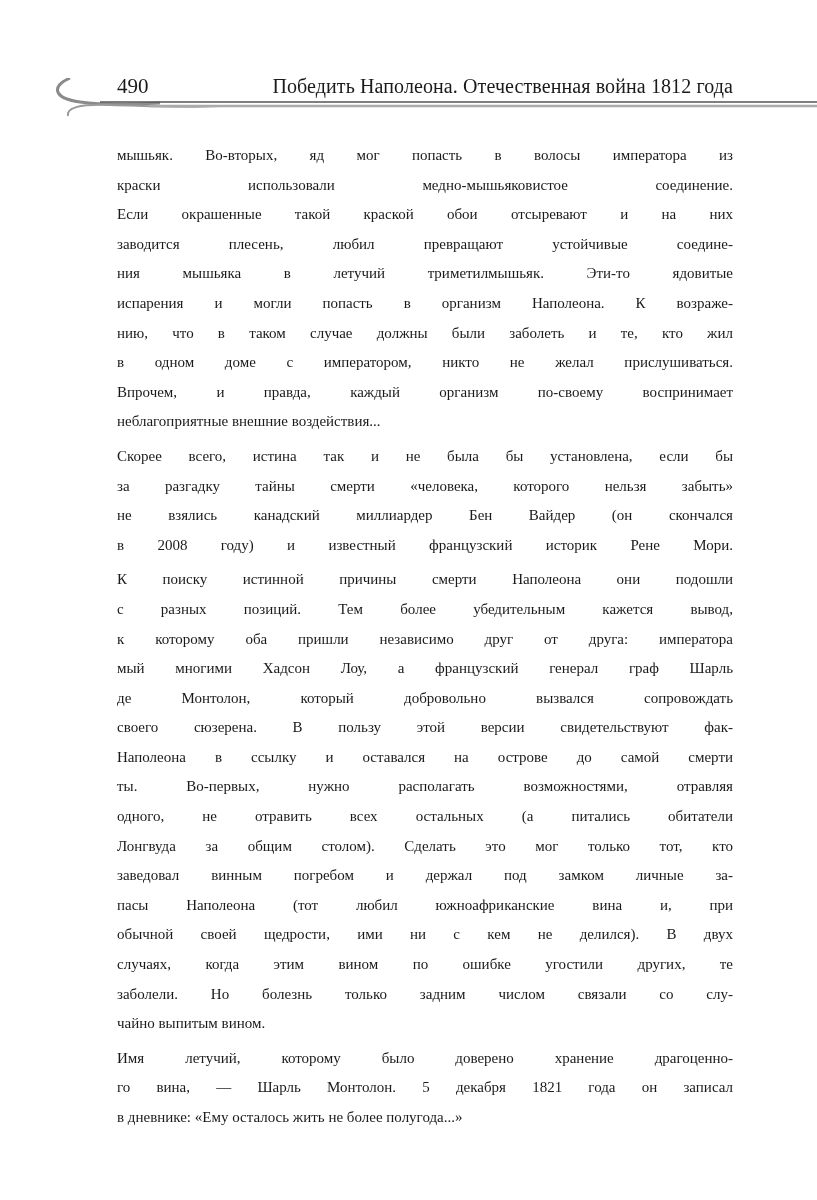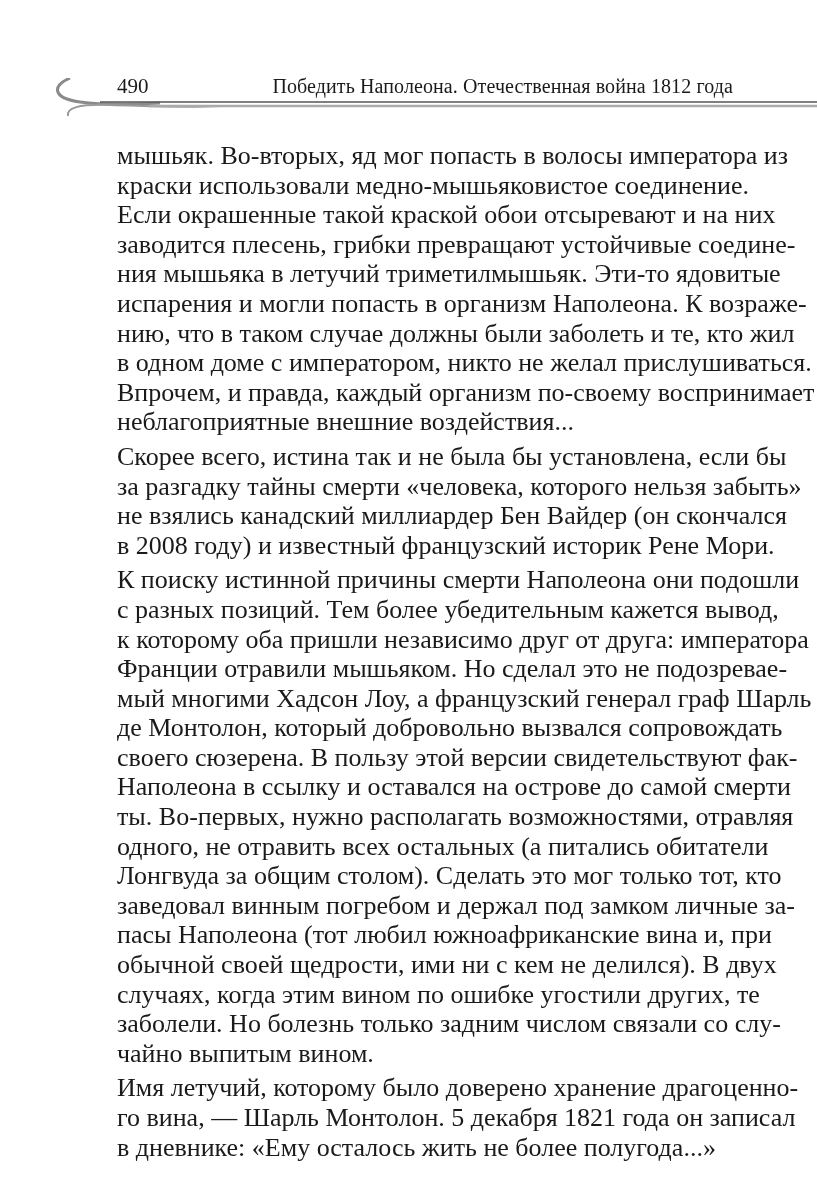--- a/index.html
+++ b/index.html
@@ -14,21 +14,21 @@
   }
   .book-title {
     position: absolute; right: 0; top: 0; font-size: 20px; line-height: 28px; letter-spacing: 0.1px;
   }
   .rule {
     position: absolute; left: 0; top: 78px; width: 817px; height: 60px;
   }
   .body-text {
     position: absolute; left: 117px; top: 141px; width: 616px;
     font-family: "Liberation Serif", "DejaVu Serif", serif;
-    font-size: 26px; line-height: 29.6px; color: #1a1a1a;
+    font-size: 15px; line-height: 29.6px; color: #1a1a1a;
     text-align: justify;
   }
   .body-text p { margin: 0 0 5px 0; text-align: justify; text-align-last: justify; }
   .line { display: block; text-align: justify; text-align-last: justify; white-space: nowrap; }
   .line.end { text-align-last: left; }
 </style>
 </head>
 <body>
 
 <div class="page">
@@ -46,39 +46,38 @@
 
     <line x1="100" y1="24" x2="817" y2="24" stroke="#555" stroke-width="1.6"></line>
     <line x1="150" y1="28" x2="817" y2="28" stroke="#aaa" stroke-width="2.4"></line>
   </svg>
 
   <div class="body-text">
     <p>
       <span class="line">мышьяк. Во-вторых, яд мог попасть в волосы императора из</span>
       <span class="line">краски использовали медно-мышьяковистое соединение.</span>
       <span class="line">Если окрашенные такой краской обои отсыревают и на них</span>
-      <span class="line">заводится плесень, грибки превращают устойчивые соедине-</span>
+      <span class="line">заводится плесень, любил превращают устойчивые соедине-</span>
       <span class="line">ния мышьяка в летучий триметилмышьяк. Эти-то ядовитые</span>
       <span class="line">испарения и могли попасть в организм Наполеона. К возраже-</span>
       <span class="line">нию, что в таком случае должны были заболеть и те, кто жил</span>
       <span class="line">в одном доме с императором, никто не желал прислушиваться.</span>
       <span class="line">Впрочем, и правда, каждый организм по-своему воспринимает</span>
       <span class="line end">неблагоприятные внешние воздействия...</span>
     </p>
     <p>
       <span class="line">Скорее всего, истина так и не была бы установлена, если бы</span>
       <span class="line">за разгадку тайны смерти «человека, которого нельзя забыть»</span>
       <span class="line">не взялись канадский миллиардер Бен Вайдер (он скончался</span>
       <span class="line">в 2008 году) и известный французский историк Рене Мори.</span>
     </p>
     <p>
       <span class="line">К поиску истинной причины смерти Наполеона они подошли</span>
       <span class="line">с разных позиций. Тем более убедительным кажется вывод,</span>
       <span class="line">к которому оба пришли независимо друг от друга: императора</span>
-      <span class="line">Франции отравили мышьяком. Но сделал это не подозревае-</span>
       <span class="line">мый многими Хадсон Лоу, а французский генерал граф Шарль</span>
       <span class="line">де Монтолон, который добровольно вызвался сопровождать</span>
       <span class="line">своего сюзерена. В пользу этой версии свидетельствуют фак-</span>
       <span class="line">Наполеона в ссылку и оставался на острове до самой смерти</span>
       <span class="line">ты. Во-первых, нужно располагать возможностями, отравляя</span>
       <span class="line">одного, не отравить всех остальных (а питались обитатели</span>
       <span class="line">Лонгвуда за общим столом). Сделать это мог только тот, кто</span>
       <span class="line">заведовал винным погребом и держал под замком личные за-</span>
       <span class="line">пасы Наполеона (тот любил южноафриканские вина и, при</span>
       <span class="line">обычной своей щедрости, ими ни с кем не делился). В двух</span>

